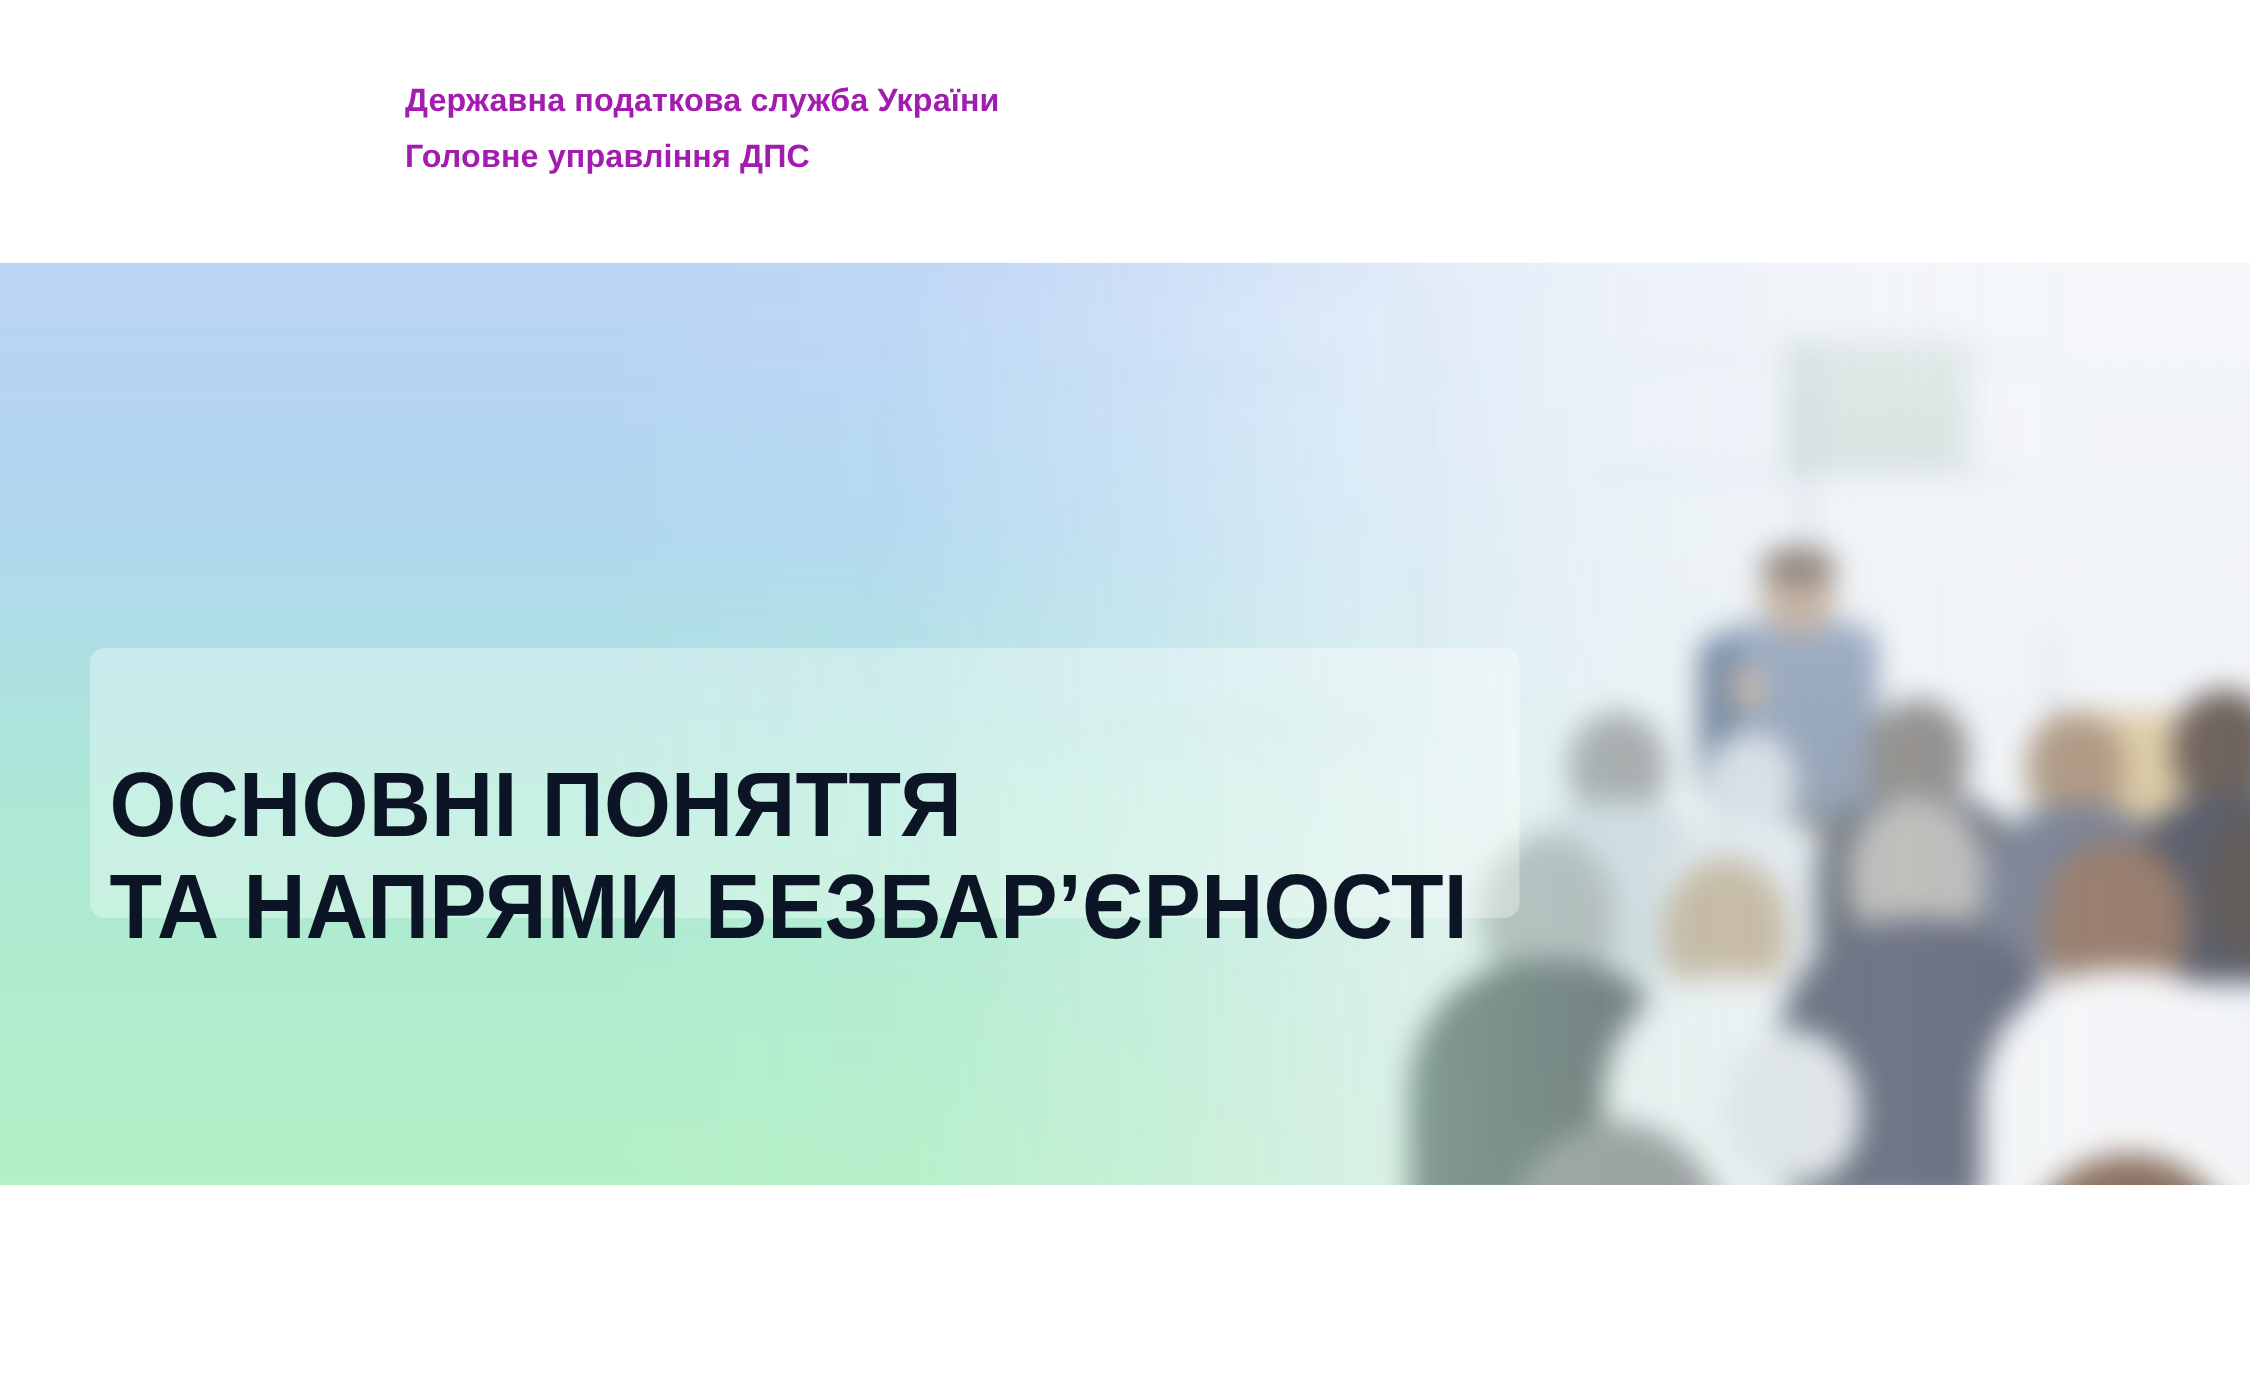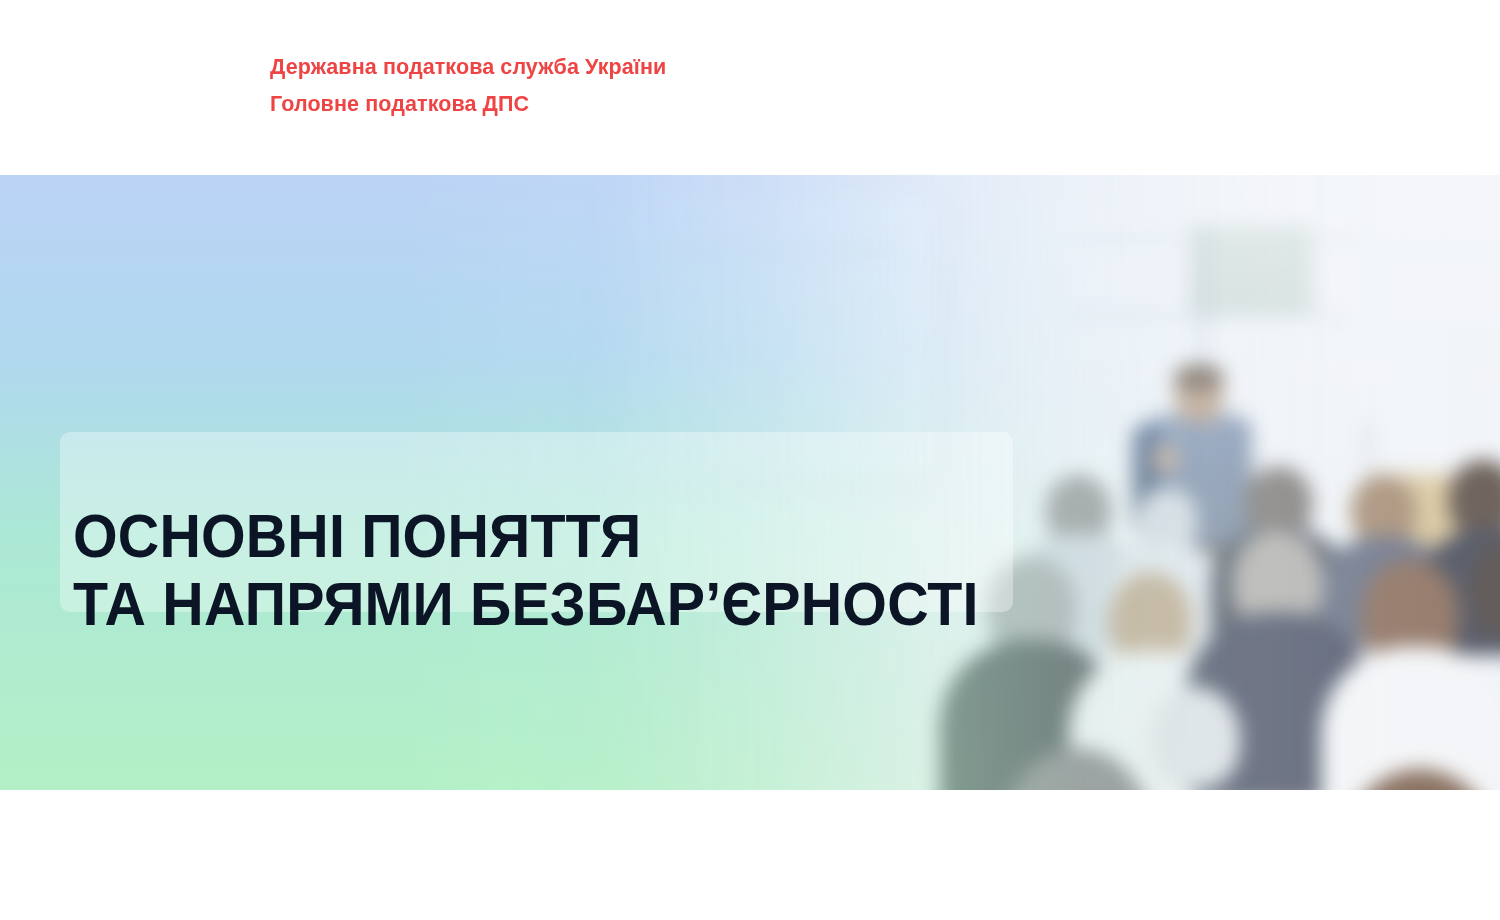--- a/index.html
+++ b/index.html
@@ -63,21 +63,21 @@
   }
   .trident-wrap svg { display: block; }
 
   #brand-text {
     margin-left: 18px;
     display: flex;
     flex-direction: column;
     justify-content: center;
   }
   .brand-line {
-    color: #ef4444;
+    color: #a21caf;
     white-space: nowrap;
     letter-spacing: 0.1px;
   }
   .brand-line.l1 {
     font-size: 21.5px;
     font-weight: 700;
     line-height: 1.0;
     margin-bottom: 12px;
   }
   .brand-line.l2,
@@ -347,21 +347,21 @@
               <path d="M32 5 L26.5 8"></path>
               <ellipse cx="19" cy="33" rx="6.2" ry="6.8"></ellipse>
               <path d="M12.8 33 L25.2 33"></path>
             </g>
           </svg>
         </div>
       </div>
 
       <div id="brand-text">
         <span class="brand-line l1">Державна податкова служба України</span>
-        <span class="brand-line l2">Головне податкова ДПС</span>
+        <span class="brand-line l2">Головне управління ДПС</span>
       </div>
 
     </div>
   </div>
 
   <div id="hero">
 
     <div id="photo">
       <div class="wall"></div>
       <div class="board"></div>

